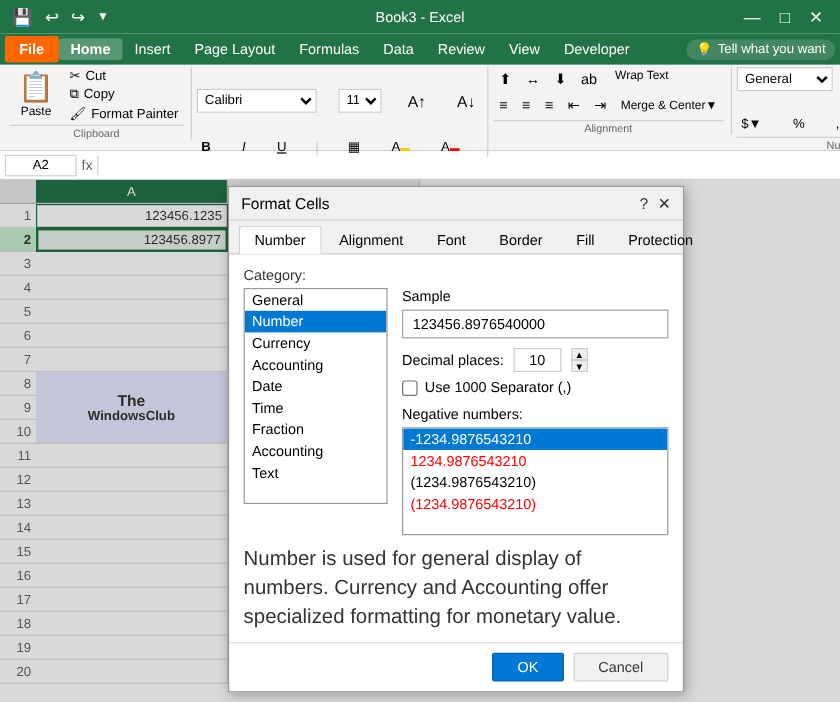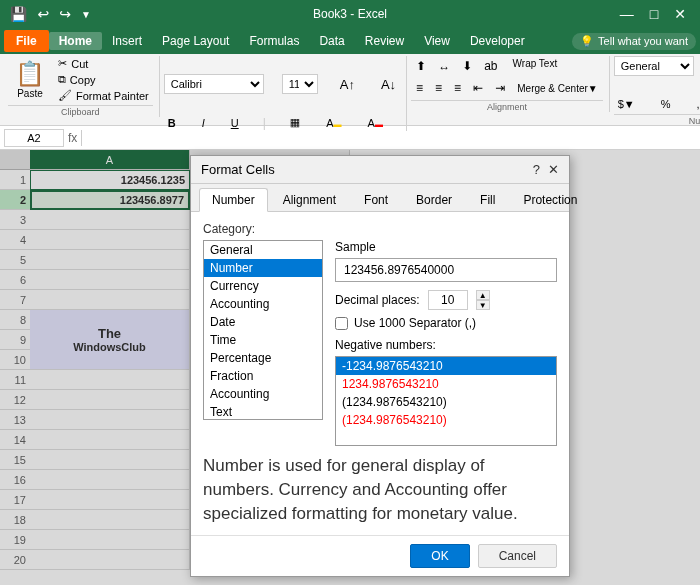--- a/index.html
+++ b/index.html
@@ -217,21 +217,20 @@
       border-right: 1px solid #e0e0e0;
       border-bottom: 1px solid #e0e0e0;
       font-size: 11px;
       display: flex;
       align-items: center;
       justify-content: flex-end;
       padding: 0 4px;
       color: #333;
       white-space: nowrap;
       overflow: hidden;
-      font-weight: bold;
     }
     .grid-cell.active { background: white; border: 2px solid #217346; }
 
     
     .logo-cell {
       width: 130px;
       height: 80px;
       border-right: 1px solid #e0e0e0;
       border-bottom: 1px solid #e0e0e0;
       display: flex;
@@ -693,21 +692,20 @@
         <div class="dialog-section-label">Category:</div>
         <div class="category-list-container">
 
           <div class="category-list">
             <div class="category-item">General</div>
             <div class="category-item selected">Number</div>
             <div class="category-item">Currency</div>
             <div class="category-item">Accounting</div>
             <div class="category-item">Date</div>
             <div class="category-item">Time</div>
-            <div class="category-item">Percentage</div>
             <div class="category-item">Fraction</div>
             <div class="category-item">Accounting</div>
             <div class="category-item">Text</div>
 
           </div>
 
           <div class="right-panel">
             <div style="font-size:12px;margin-bottom:4px;">Sample</div>
             <div class="sample-box">123456.8976540000</div>
 

